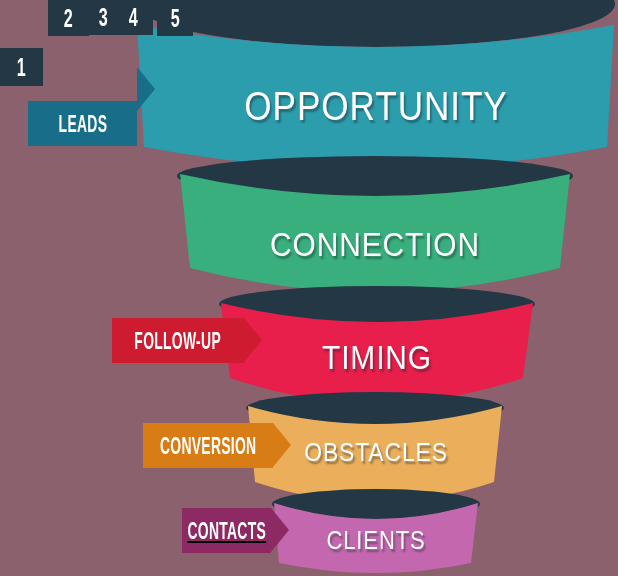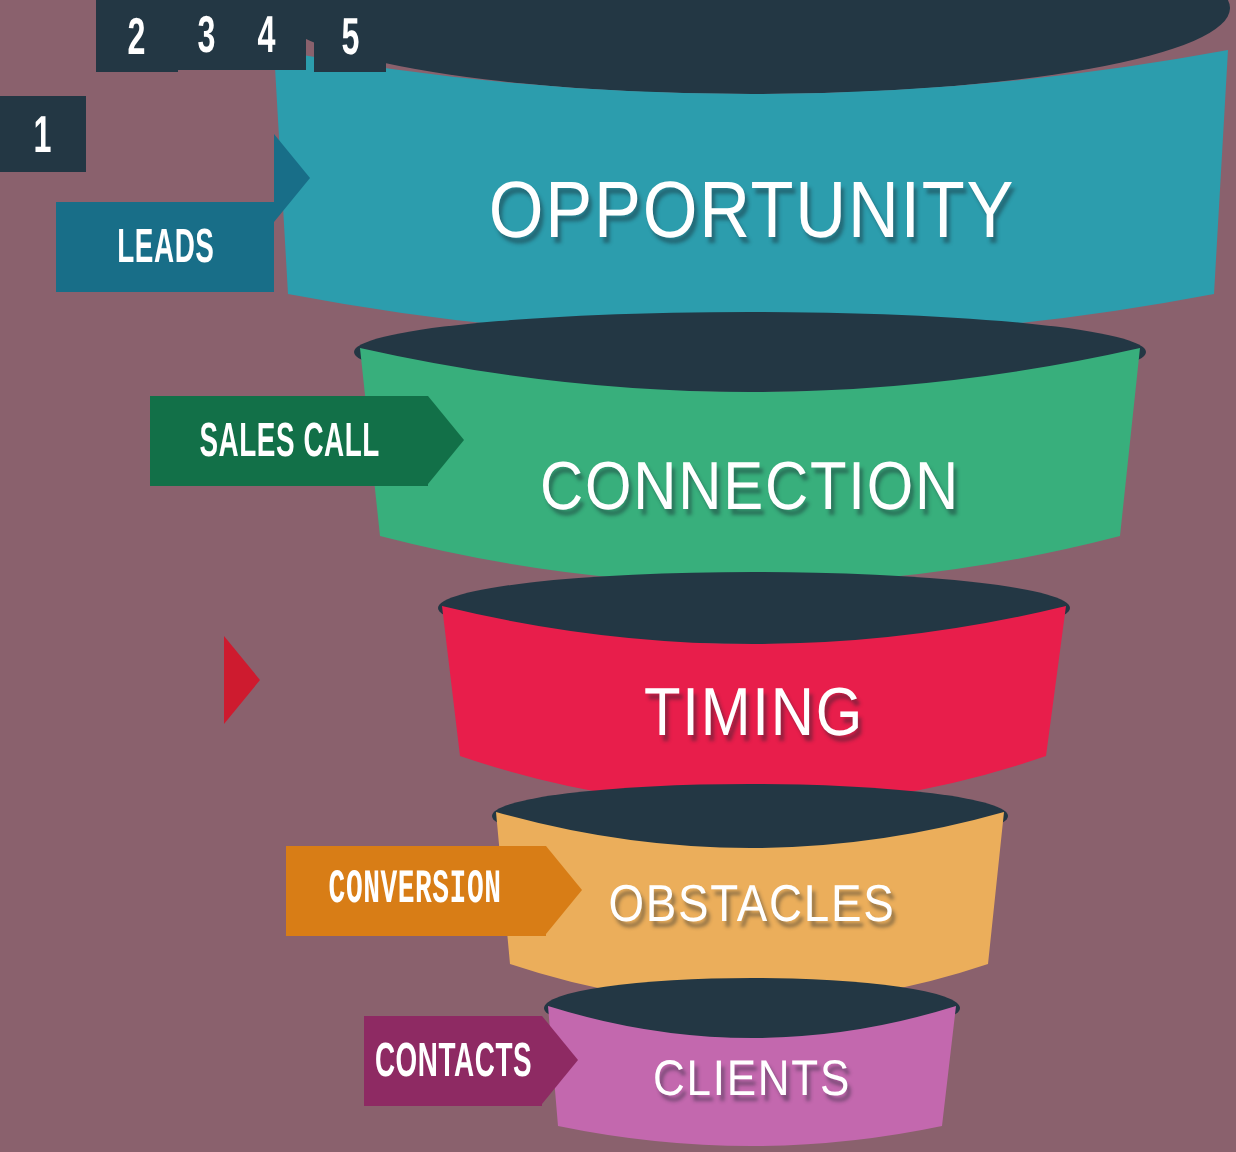--- a/index.html
+++ b/index.html
@@ -43,21 +43,21 @@
     border-left:18px solid #000;
   }
   .rlabel{
     color:#fff;font-size:24px;font-weight:bold;
     letter-spacing:.5px;white-space:nowrap;
     display:inline-block;transform:scale(0.58,1);
   }
   .r1{left:28px; top:67px;}  .r1 .rbody{width:109px;margin-top:34px;}
   .r2{left:75px; top:198px;} .r2 .rbody{width:139px;}
   .r3{left:112px;top:318px;} .r3 .rbody{width:132px;}
-  .r4{left:143px;top:423px;} .r4 .rbody{width:130px;font-family:Liberation Mono, monospace;}
+  .r4{left:143px;top:423px;} .r4 .rbody{width:130px;}
   .r5{left:182px;top:508px;} .r5 .rbody{width:89px;}
 
   
   .bandlabel{
     position:absolute;
     color:#fff;white-space:nowrap;
     letter-spacing:1px;
     transform:translate(-50%,-50%) scale(0.88,1);
     text-shadow:2px 3px 2px rgba(25,35,45,.42);
   }
@@ -90,40 +90,37 @@
     <path d="M274,503 Q376,535 478,503 L471,563 Q376,583 279,563 Z" style="fill: rgb(195, 104, 174);"></path>
   </svg>
 
   <div class="ribbon r1">
     <div class="rbody" style="background: rgb(24, 110, 136);">
       <span class="rlabel">LEADS</span>
     </div>
     <div class="rtip" style="border-left-color: rgb(24, 110, 136);"></div>
   </div>
 
-  <div class="ribbon r2">
-    <div class="rbody" style="background: rgb(18, 112, 72);">
-      <span class="rlabel">SALES CALL</span>
-    </div>
-    <div class="rtip" style="border-left-color: rgb(18, 112, 72);"></div>
-  </div>
 
   <div class="ribbon r3">
+    <div class="rbody" style="background: rgb(206, 27, 47);">
+      <span class="rlabel">FOLLOW-UP</span>
+    </div>
     <div class="rtip" style="border-left-color: rgb(206, 27, 47);"></div>
   </div>
 
   <div class="ribbon r4">
     <div class="rbody" style="background: rgb(216, 125, 22);">
       <span class="rlabel">CONVERSION</span>
     </div>
     <div class="rtip" style="border-left-color: rgb(216, 125, 22);"></div>
   </div>
 
   <div class="ribbon r5">
-    <div class="rbody" style="background: rgb(142, 42, 99);">
+    <div class="rbody" style="background: rgb(142, 42, 99); text-decoration: underline;">
       <span class="rlabel">CONTACTS</span>
     </div>
     <div class="rtip" style="border-left-color: rgb(142, 42, 99);"></div>
   </div>
 
   <div class="badge b1" style="background: rgb(35, 55, 68);">
     <span class="num">1</span>
   </div>
   <div class="badge b2" style="background: rgb(35, 55, 68);">
     <span class="num">2</span>

